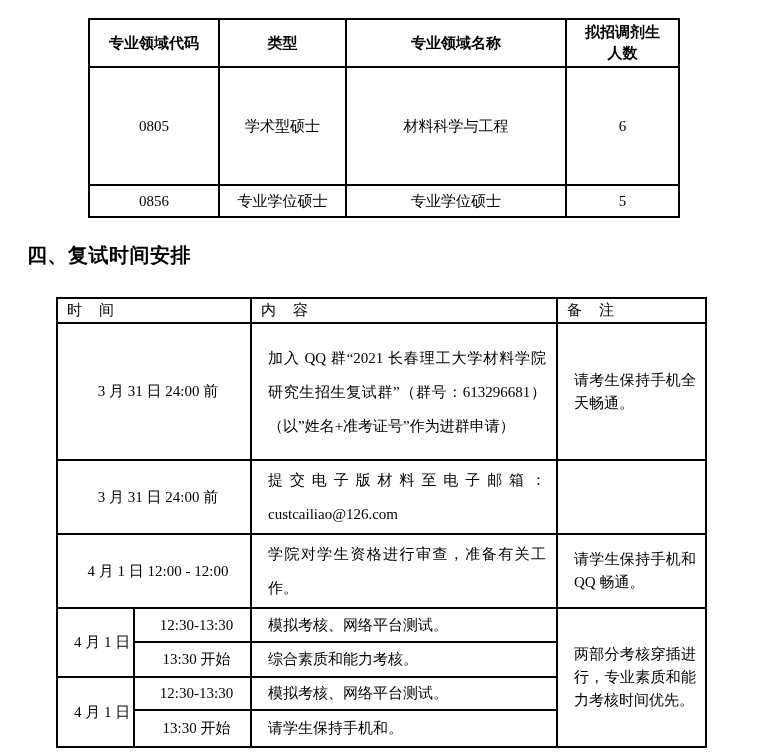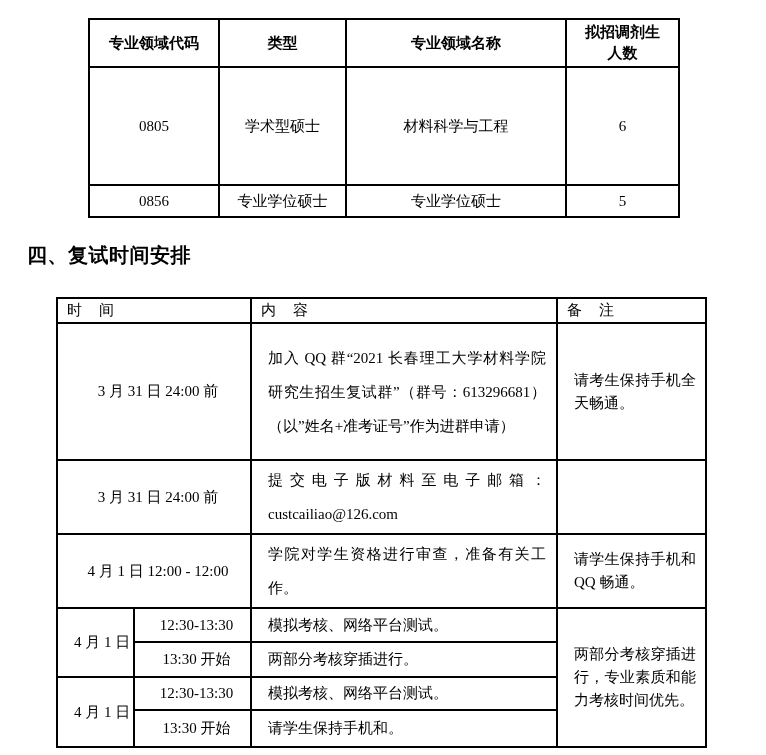--- a/index.html
+++ b/index.html
@@ -150,21 +150,21 @@
       </tr>
 
       <tr class="r4">
         <td rowspan="2" class="c-date">4 月 1 日</td>
         <td class="c-time">12:30-13:30</td>
         <td class="c-content single">模拟考核、网络平台测试。</td>
         <td rowspan="4" class="c-note">两部分考核穿插进行，专业素质和能力考核时间优先。</td>
       </tr>
       <tr class="r5">
         <td class="c-time">13:30 开始</td>
-        <td class="c-content single">两部分考核穿插进行。</td>
+        <td class="c-content single">综合素质和能力考核。</td>
       </tr>
       <tr class="r6">
         <td rowspan="2" class="c-date">4 月 1 日</td>
         <td class="c-time">12:30-13:30</td>
         <td class="c-content single">模拟考核、网络平台测试。</td>
       </tr>
       <tr class="r7">
         <td class="c-time">13:30 开始</td>
         <td class="c-content single">请学生保持手机和。</td>
       </tr>

